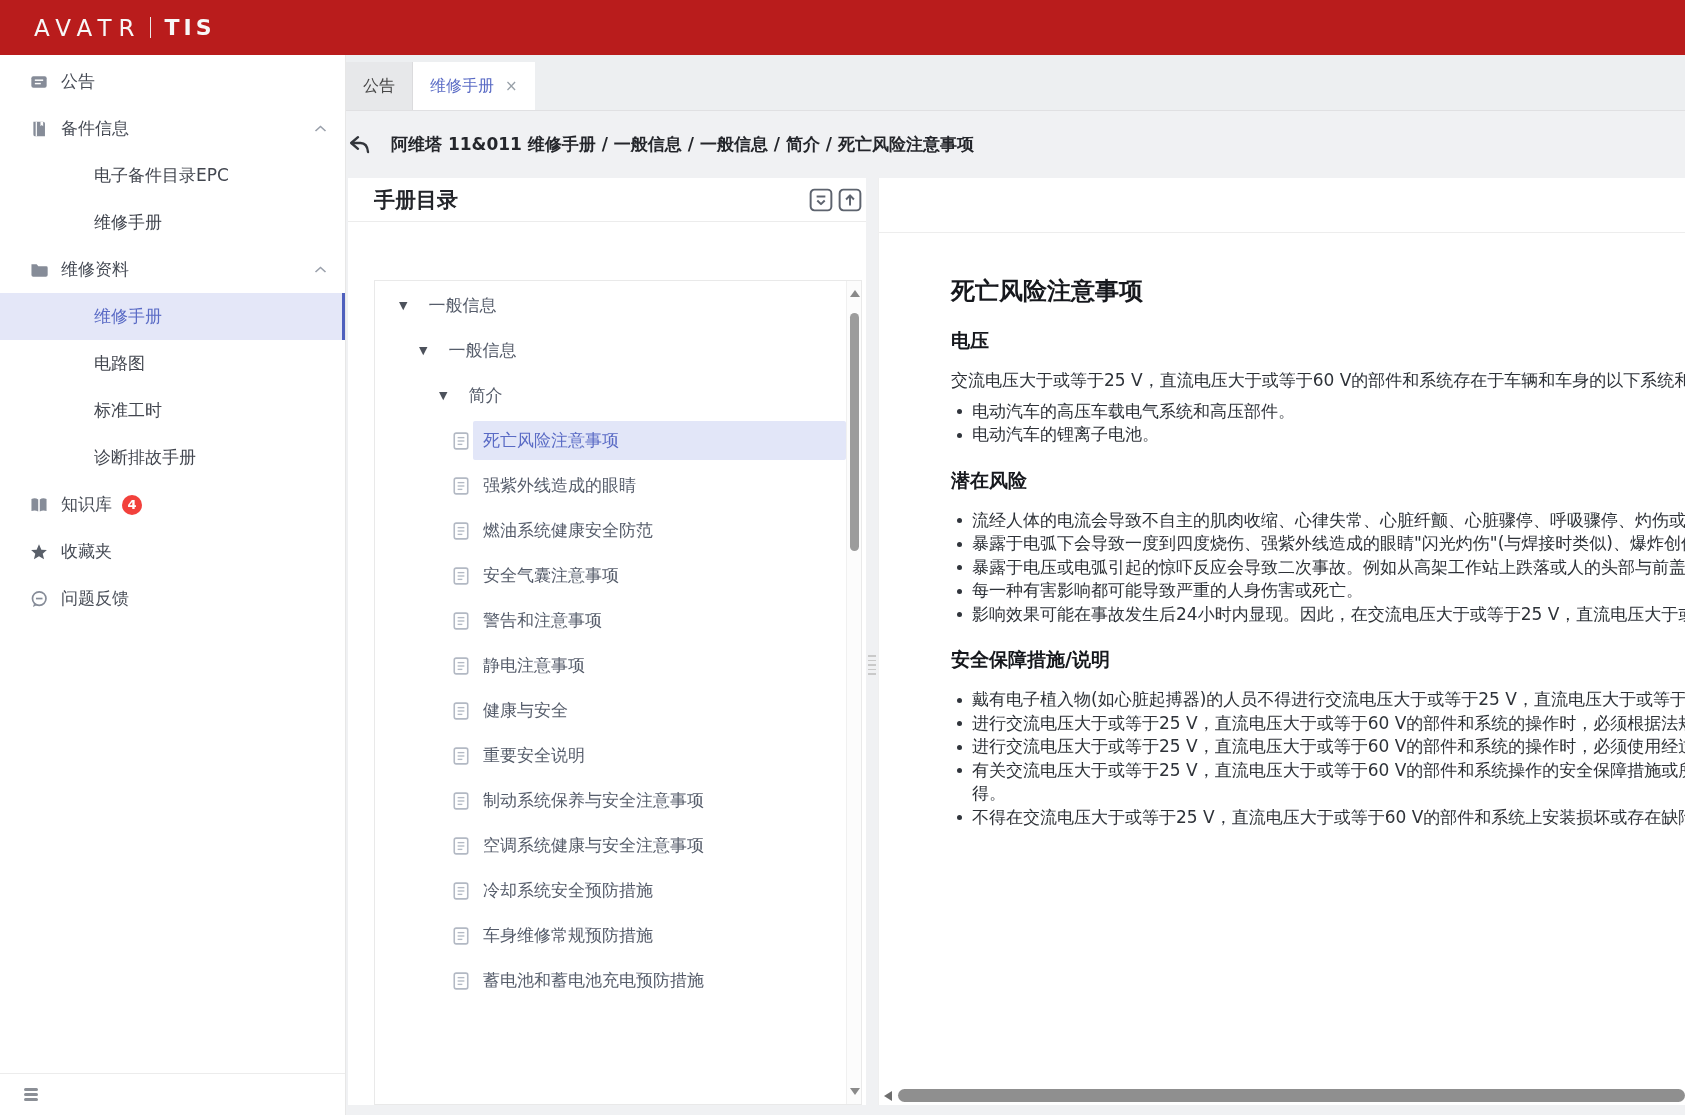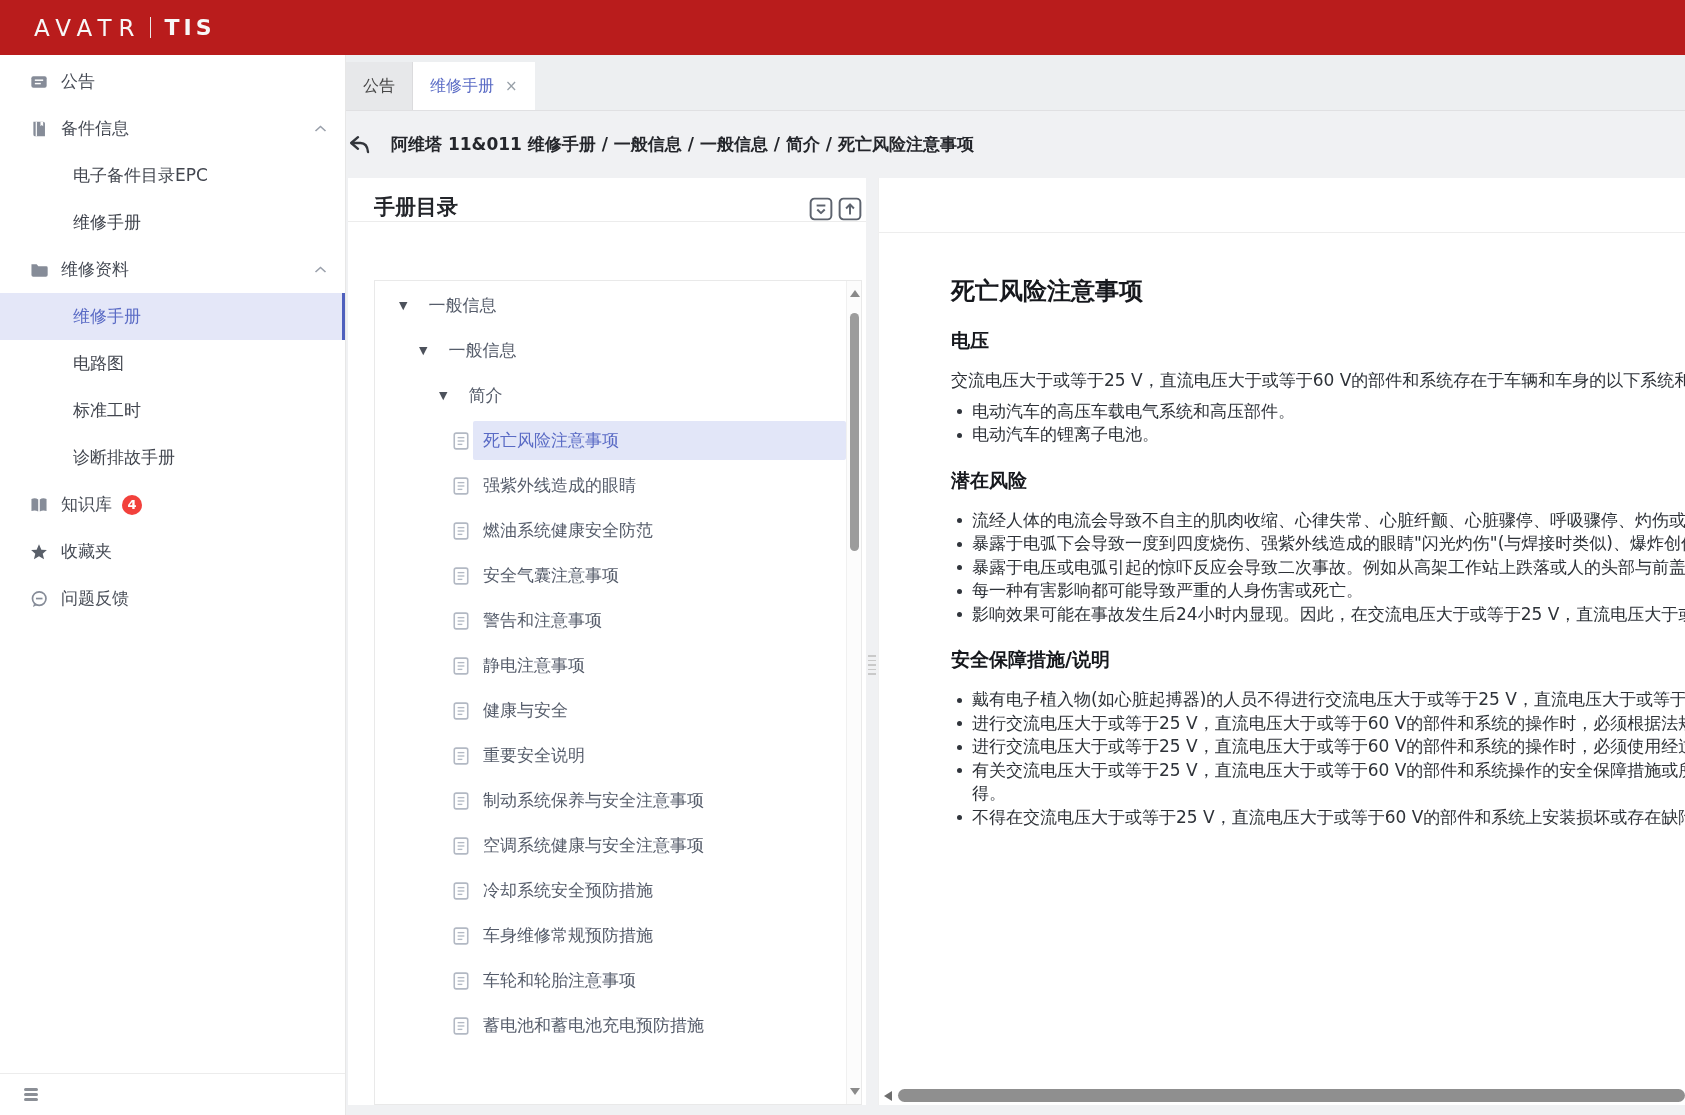--- a/index.html
+++ b/index.html
@@ -15,21 +15,21 @@
   .brand-right{font-size:22px;font-weight:bold;letter-spacing:4px;}
 
   
   .sidebar{position:absolute;top:55px;left:0;width:346px;bottom:0;background:#fff;
            border-right:1px solid #e7e7e7;box-sizing:border-box;}
   .snav{padding-top:3px;}
   .srow{height:47px;display:flex;align-items:center;padding:0 18px 0 30px;font-size:17px;
         color:#474c56;position:relative;cursor:pointer;}
   .srow .sico{width:18px;height:18px;margin-right:13px;color:#868c98;flex:none;display:flex;}
   .srow .sico svg{width:100%;height:100%;}
-  .srow.sub{padding-left:73px;color:#42464f;}
+  .srow.sub{padding-left:94px;color:#42464f;}
   .srow.sel{background:#e4e7f8;color:#5a6bc5;}
   .srow.sel::after{content:"";position:absolute;right:0;top:0;bottom:0;width:3px;background:#4f60bd;}
   .chev{margin-left:auto;width:13px;height:8px;color:#9aa0ab;display:flex;}
   .chev svg{width:100%;height:100%;}
   .badge{min-width:20px;height:20px;border-radius:10px;background:#f2413c;color:#fff;
          font-size:13px;font-weight:bold;display:flex;align-items:center;justify-content:center;
          margin-left:10px;padding:0 2px;box-sizing:border-box;}
   .side-foot{position:absolute;left:0;right:0;bottom:0;height:42px;border-top:1px solid #ececec;
              display:flex;align-items:center;padding-left:24px;box-sizing:border-box;}
   .stack-ico{display:flex;flex-direction:column;gap:2.5px;cursor:pointer;}
@@ -45,21 +45,21 @@
 
   
   .crumb-row{position:absolute;top:111px;left:346px;right:0;height:67px;display:flex;
              align-items:center;padding-left:3px;box-sizing:border-box;}
   .back-ico{width:21px;height:19px;color:#32353b;margin-right:21px;cursor:pointer;display:flex;}
   .back-ico svg{width:100%;height:100%;}
   .crumb-text{font-size:17px;font-weight:bold;color:#24262b;}
 
   
   .dir-panel{position:absolute;left:348px;top:178px;width:518px;bottom:10px;background:#fff;}
-  .dir-head{height:44px;display:flex;align-items:flex-end;padding:0 4px 0 26px;
+  .dir-head{height:44px;display:flex;align-items:center;padding:0 4px 0 26px;
             border-bottom:1px solid #ececec;box-sizing:border-box;}
   .dir-title{font-size:21px;font-weight:bold;color:#23252a;}
   .dir-tools{margin-left:auto;display:flex;gap:5px;}
   .tool-btn{width:24px;height:24px;color:#5d636e;cursor:pointer;display:flex;}
   .tool-btn svg{width:100%;height:100%;}
   .dir-search{height:58px;display:flex;align-items:center;padding:0 6px 0 26px;box-sizing:border-box;}
   .search-box{width:449px;height:34px;border:1px solid #d9d9d9;border-radius:2px;display:flex;
               align-items:center;padding:0 10px;box-sizing:border-box;background:#fff;}
   .search-box input{border:none;outline:none;flex:1;font-size:16px;color:#333;
                     font-family:inherit;background:transparent;}
@@ -432,31 +432,20 @@
         </div>
         <div class="trow l3">
           <span class="dico">
               <svg viewBox="0 0 14 16">
                 <rect x="1" y="1" width="12" height="14" rx="1.6" fill="none" stroke="currentColor" stroke-width="1.4"></rect>
                 <line x1="4" y1="5" x2="10" y2="5" stroke="currentColor" stroke-width="1.2"></line>
                 <line x1="4" y1="8" x2="10" y2="8" stroke="currentColor" stroke-width="1.2"></line>
                 <line x1="4" y1="11" x2="8.2" y2="11" stroke="currentColor" stroke-width="1.2"></line>
               </svg>
             </span>
-          <span class="tlabel">车轮和轮胎注意事项</span>
-        </div>
-        <div class="trow l3">
-          <span class="dico">
-              <svg viewBox="0 0 14 16">
-                <rect x="1" y="1" width="12" height="14" rx="1.6" fill="none" stroke="currentColor" stroke-width="1.4"></rect>
-                <line x1="4" y1="5" x2="10" y2="5" stroke="currentColor" stroke-width="1.2"></line>
-                <line x1="4" y1="8" x2="10" y2="8" stroke="currentColor" stroke-width="1.2"></line>
-                <line x1="4" y1="11" x2="8.2" y2="11" stroke="currentColor" stroke-width="1.2"></line>
-              </svg>
-            </span>
           <span class="tlabel">蓄电池和蓄电池充电预防措施</span>
         </div>
 
       </div>
 
       <div class="tree-scroll">
         <span class="arr-up"></span>
         <span class="v-thumb"></span>
         <span class="arr-dn"></span>
       </div>

